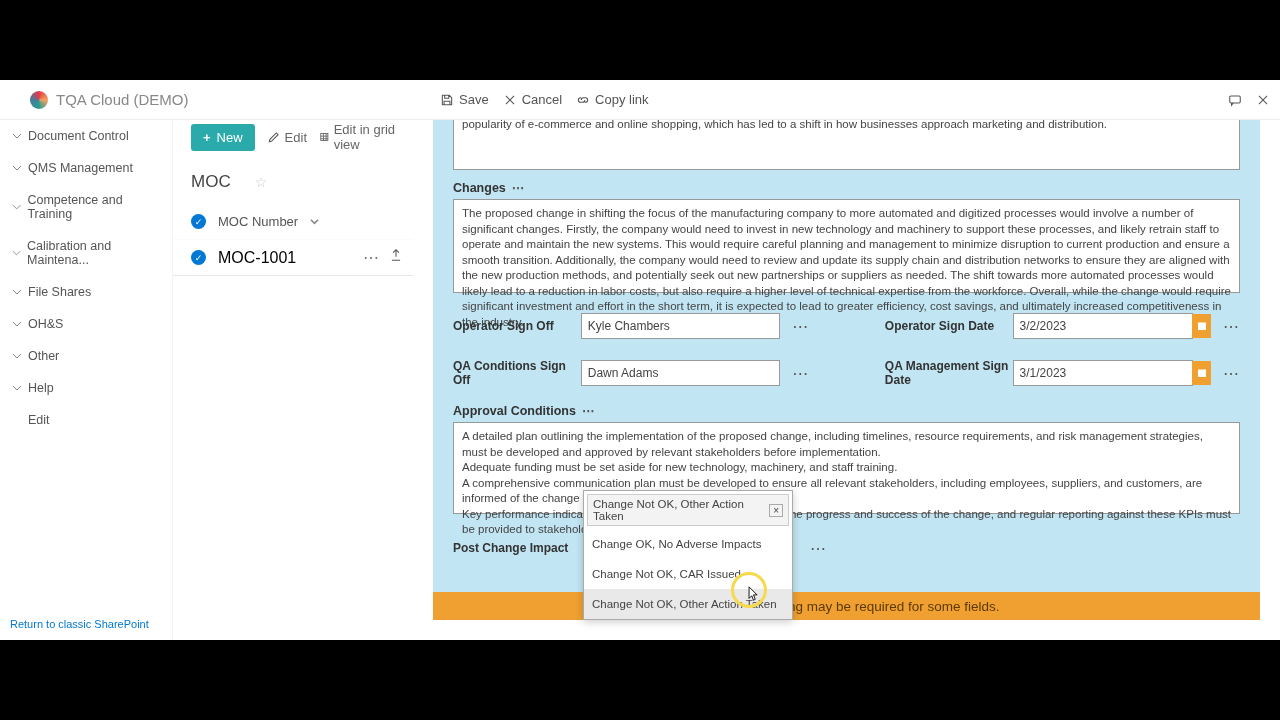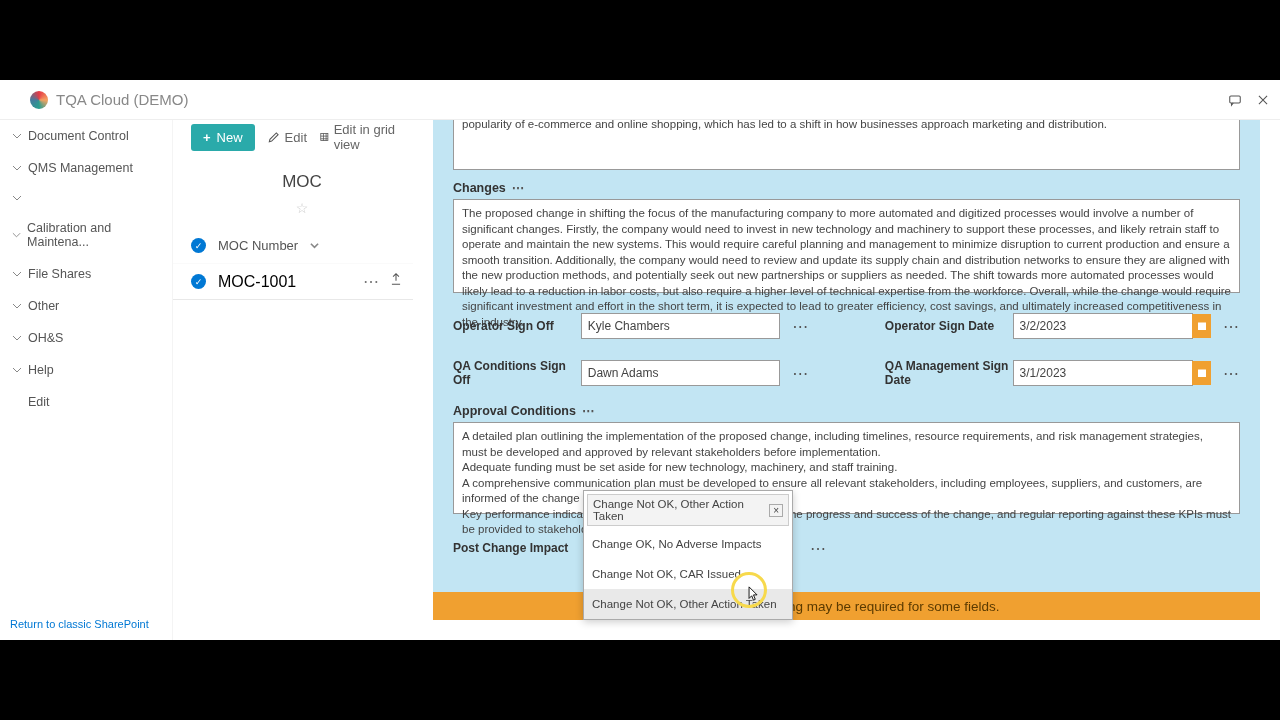--- a/index.html
+++ b/index.html
@@ -16,21 +16,21 @@
 .left-sidebar { position: absolute; left: 0; top: 120px; bottom: 80px; width: 173px; background: #fff; border-right: 1px solid #f4f4f4; }
 .sidebar-item { display: flex; align-items: center; padding: 9px 10px 9px 12px; color: #555; font-size: 12.5px; cursor: pointer; gap: 6px; }
 .sidebar-item .chev { width: 10px; height: 10px; color: #888; }
 .sidebar-item.indent { padding-left: 28px; }
 .sidebar-footer { position: absolute; bottom: 10px; left: 10px; color: #0078d4; font-size: 11px; cursor: pointer; }
 .middle-col { position: absolute; left: 173px; top: 120px; bottom: 80px; width: 240px; background: #fff; }
 .new-row { display: flex; align-items: center; gap: 12px; padding: 2px 10px 0 18px; }
 .new-btn { background: #2aaaaa; color: #fff; padding: 6px 12px; border-radius: 3px; font-size: 13px; display: flex; align-items: center; gap: 6px; cursor: pointer; }
 .new-btn span.plus { font-weight: bold; }
 .gray-action { color: #666; font-size: 13px; display: flex; align-items: center; gap: 4px; cursor: pointer; }
-.section-title { font-size: 17px; color: #444; padding: 20px 0 12px 18px; display:flex; align-items:center; gap:8px;flex-direction:column; }
+.section-title { font-size: 17px; color: #444; padding: 20px 0 12px 18px; display:flex; align-items:center; gap:24px; }
 .star { color: #ccc; font-size: 14px; }
 .list-header { display: flex; align-items: center; gap: 12px; padding: 10px 10px 10px 18px; color: #555; font-size: 13px; }
 .list-row { display: flex; align-items: center; gap: 12px; padding: 8px 10px 8px 18px; border-top:1px solid #fafafa; border-bottom:1px solid #e8e8e8;justify-content:center; }
 .check-circle { width: 15px; height: 15px; background: #0078d4; border-radius: 50%; display: flex; align-items: center; justify-content: center; }
 .check-circle::after { content: "✓"; color:#fff; font-size: 9px; }
 .row-actions { margin-left:auto; display:flex; gap:10px; color:#777; }
 .right-pane { position: absolute; left: 413px; right: 0; top: 120px; bottom: 80px; background: #fff; }
 .form-area { position:absolute; inset:0; overflow:hidden; }
 .blue-panel { background: #c2e5f3; position:absolute; left:20px; right:20px; top:-25px; bottom:45px; padding: 0 20px; }
 .text-card { background:#fff; border:1px solid #999; padding:6px 8px; color:#444; font-size:11.5px; line-height:1.35; }
@@ -54,20 +54,40 @@
 </head>
 <body>
 
 <div class="app-frame"></div>
 
 <div class="top-bar">
   <div class="brand">
     <div class="brand-logo"></div>
     <div class="brand-text">TQA Cloud (DEMO)</div>
   </div>
+  <div class="top-actions">
+    <div class="action-btn">
+      <svg class="ico" viewBox="0 0 24 24">
+          <path d="M4 4h12l4 4v12H4z M8 4v5h7V4 M7 20v-6h10v6"></path>
+        </svg>
+      <span>Save</span>
+    </div>
+    <div class="action-btn">
+      <svg class="ico" viewBox="0 0 24 24">
+          <path d="M5 5l14 14M19 5L5 19"></path>
+        </svg>
+      <span>Cancel</span>
+    </div>
+    <div class="action-btn">
+      <svg class="ico" viewBox="0 0 24 24">
+          <path d="M9 12a4 4 0 014-4h3a4 4 0 010 8h-1M15 12a4 4 0 01-4 4H8a4 4 0 010-8h1"></path>
+        </svg>
+      <span>Copy link</span>
+    </div>
+  </div>
   <div class="top-right">
     <svg class="ico" viewBox="0 0 24 24" style="cursor:pointer">
         <rect x="3" y="5" width="18" height="12" rx="2"></rect>
         <path d="M9 17l-3 4v-4"></path>
       </svg>
     <svg class="ico" viewBox="0 0 24 24" style="cursor:pointer">
         <path d="M5 5l14 14M19 5L5 19"></path>
       </svg>
   </div>
 </div>
@@ -82,44 +102,45 @@
   <div class="sidebar-item">
       <svg class="chev" viewBox="0 0 10 10">
         <path d="M1 3l4 4 4-4" stroke="#888" fill="none"></path>
       </svg>
       <span>QMS Management</span>
     </div>
   <div class="sidebar-item">
       <svg class="chev" viewBox="0 0 10 10">
         <path d="M1 3l4 4 4-4" stroke="#888" fill="none"></path>
       </svg>
+      <span>Competence and Training</span>
     </div>
   <div class="sidebar-item">
       <svg class="chev" viewBox="0 0 10 10">
         <path d="M1 3l4 4 4-4" stroke="#888" fill="none"></path>
       </svg>
       <span>Calibration and Maintena...</span>
     </div>
   <div class="sidebar-item">
       <svg class="chev" viewBox="0 0 10 10">
         <path d="M1 3l4 4 4-4" stroke="#888" fill="none"></path>
       </svg>
       <span>File Shares</span>
     </div>
   <div class="sidebar-item">
       <svg class="chev" viewBox="0 0 10 10">
         <path d="M1 3l4 4 4-4" stroke="#888" fill="none"></path>
       </svg>
+      <span>OH&amp;S</span>
+    </div>
+  <div class="sidebar-item">
+      <svg class="chev" viewBox="0 0 10 10">
+        <path d="M1 3l4 4 4-4" stroke="#888" fill="none"></path>
+      </svg>
       <span>Other</span>
-    </div>
-  <div class="sidebar-item">
-      <svg class="chev" viewBox="0 0 10 10">
-        <path d="M1 3l4 4 4-4" stroke="#888" fill="none"></path>
-      </svg>
-      <span>OH&amp;S</span>
     </div>
   <div class="sidebar-item">
       <svg class="chev" viewBox="0 0 10 10">
         <path d="M1 3l4 4 4-4" stroke="#888" fill="none"></path>
       </svg>
       <span>Help</span>
     </div>
   <div class="sidebar-item indent">
       <span>Edit</span>
     </div>

